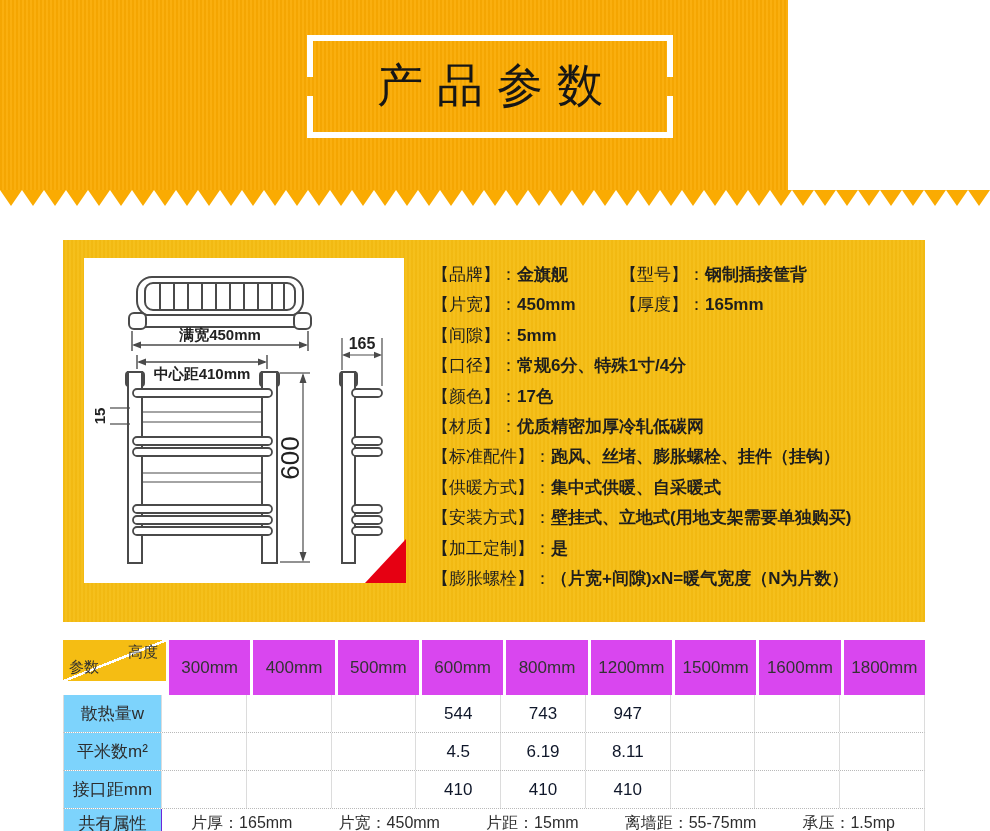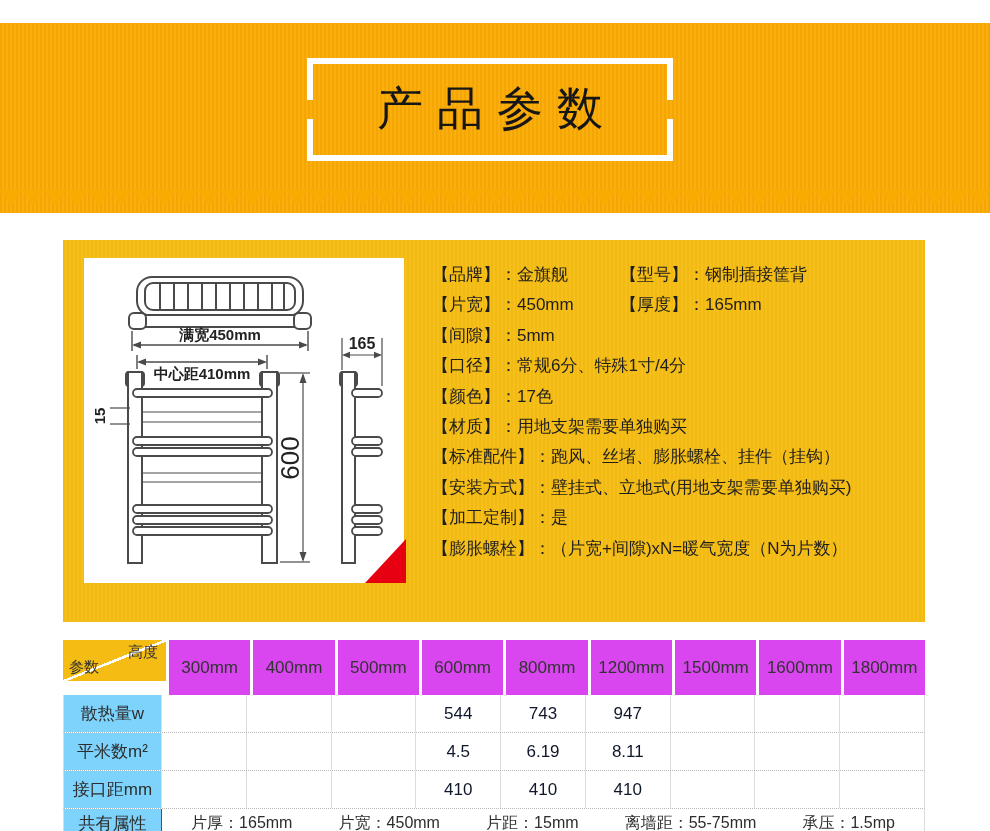--- a/index.html
+++ b/index.html
@@ -2,25 +2,24 @@
 <html><head>
 <meta charset="utf-8">
 <style>
   html,body{margin:0;padding:0}
   body{
     width:990px;height:831px;position:relative;overflow:hidden;
     background:#ffffff;font-family:"Liberation Sans","DejaVu Sans",sans-serif;
   }
   
   .banner{
-    position:absolute;left:0;top:0;width:990px;height:190px;
+    position:absolute;left:0;top:0;width:788px;height:190px;
     background-color:#faab02;
     background-image:repeating-linear-gradient(90deg,
       rgba(140,70,0,0.05) 0 2px, rgba(255,255,255,0.05) 2px 4px);
-    margin-top:23px;
   }
   .zigzag{position:absolute;left:0;top:190px;display:block}
   .title-frame{position:absolute;left:307px;top:35px;width:366px;height:103px}
   .seg{position:absolute;background:#fff}
   .seg-top{left:0;top:0;width:366px;height:6px}
   .seg-bot{left:0;bottom:0;width:366px;height:6px}
   .seg-lt{left:0;top:0;width:6px;height:42px}
   .seg-lb{left:0;bottom:0;width:6px;height:42px}
   .seg-rt{right:0;top:0;width:6px;height:42px}
   .seg-rb{right:0;bottom:0;width:6px;height:42px}
@@ -35,21 +34,21 @@
     position:absolute;left:63px;top:240px;width:862px;height:382px;
     background-color:#f5bd13;
     background-image:repeating-linear-gradient(90deg,
       rgba(140,70,0,0.03) 0 2px, rgba(255,255,255,0.04) 2px 4px);
   }
   .panel{position:absolute;left:21px;top:18px;width:320px;height:325px;background:#fff}
   .specs{position:absolute;left:369px;top:20px}
   .spec-row{position:relative;height:30.4px;line-height:30.4px;font-size:17px;
     color:#1e1e1e;white-space:nowrap}
   .spec-label{font-weight:400}
-  .spec-value{font-weight:400}
+  .spec-value{font-weight:700}
   .pair2{position:absolute;left:188px;top:0}
   
   .param-table{position:absolute;left:63px;top:640px;width:862px;color:#333}
   .t-row{display:flex}
   .cell{box-sizing:border-box}
   .corner{
     width:103px;height:41px;background-color:#f5bd13;position:relative;flex:none;
     background-image:linear-gradient(to bottom right,
       transparent calc(50% - 1px), #fff calc(50% - 1px),
       #fff calc(50% + 1.5px), transparent calc(50% + 1.5px));
@@ -210,24 +209,27 @@
     <div class="spec-row">
       <span class="pair"><span class="spec-label">【间隙】：</span><span class="spec-value">5mm</span></span>
     </div>
     <div class="spec-row">
       <span class="pair"><span class="spec-label">【口径】：</span><span class="spec-value">常规6分、特殊1寸/4分</span></span>
     </div>
     <div class="spec-row">
       <span class="pair"><span class="spec-label">【颜色】：</span><span class="spec-value">17色</span></span>
     </div>
     <div class="spec-row">
-      <span class="pair"><span class="spec-label">【材质】：</span><span class="spec-value">用地支架需要单独购买</span></span>
+      <span class="pair"><span class="spec-label">【材质】：</span><span class="spec-value">优质精密加厚冷轧低碳网</span></span>
     </div>
     <div class="spec-row">
       <span class="pair"><span class="spec-label">【标准配件】：</span><span class="spec-value">跑风、丝堵、膨胀螺栓、挂件（挂钩）</span></span>
+    </div>
+    <div class="spec-row">
+      <span class="pair"><span class="spec-label">【供暖方式】：</span><span class="spec-value">集中式供暖、自采暖式</span></span>
     </div>
     <div class="spec-row">
       <span class="pair"><span class="spec-label">【安装方式】：</span><span class="spec-value">壁挂式、立地式(用地支架需要单独购买)</span></span>
     </div>
     <div class="spec-row">
       <span class="pair"><span class="spec-label">【加工定制】：</span><span class="spec-value">是</span></span>
     </div>
     <div class="spec-row">
       <span class="pair"><span class="spec-label">【膨胀螺栓】：</span><span class="spec-value">（片宽+间隙)xN=暖气宽度（N为片数）</span></span>
     </div>

